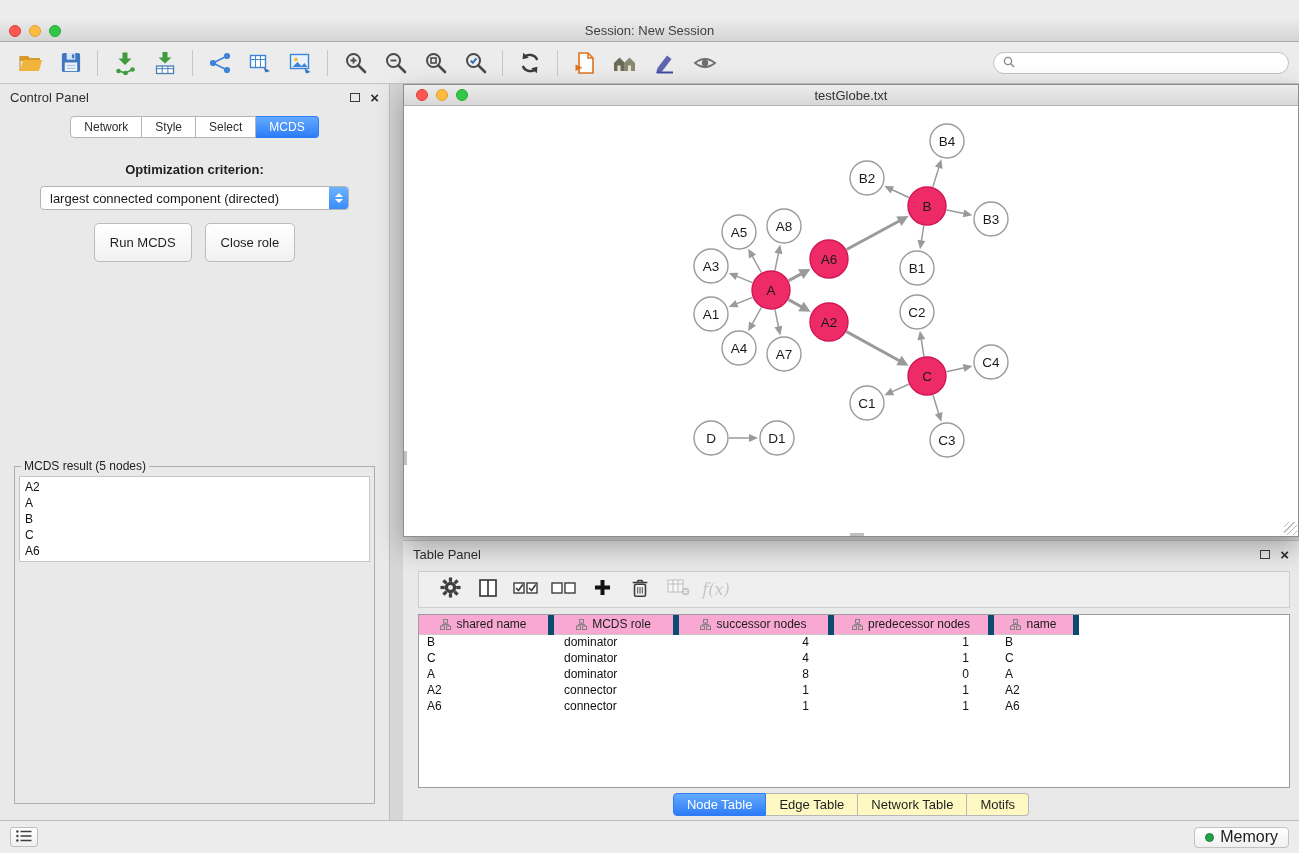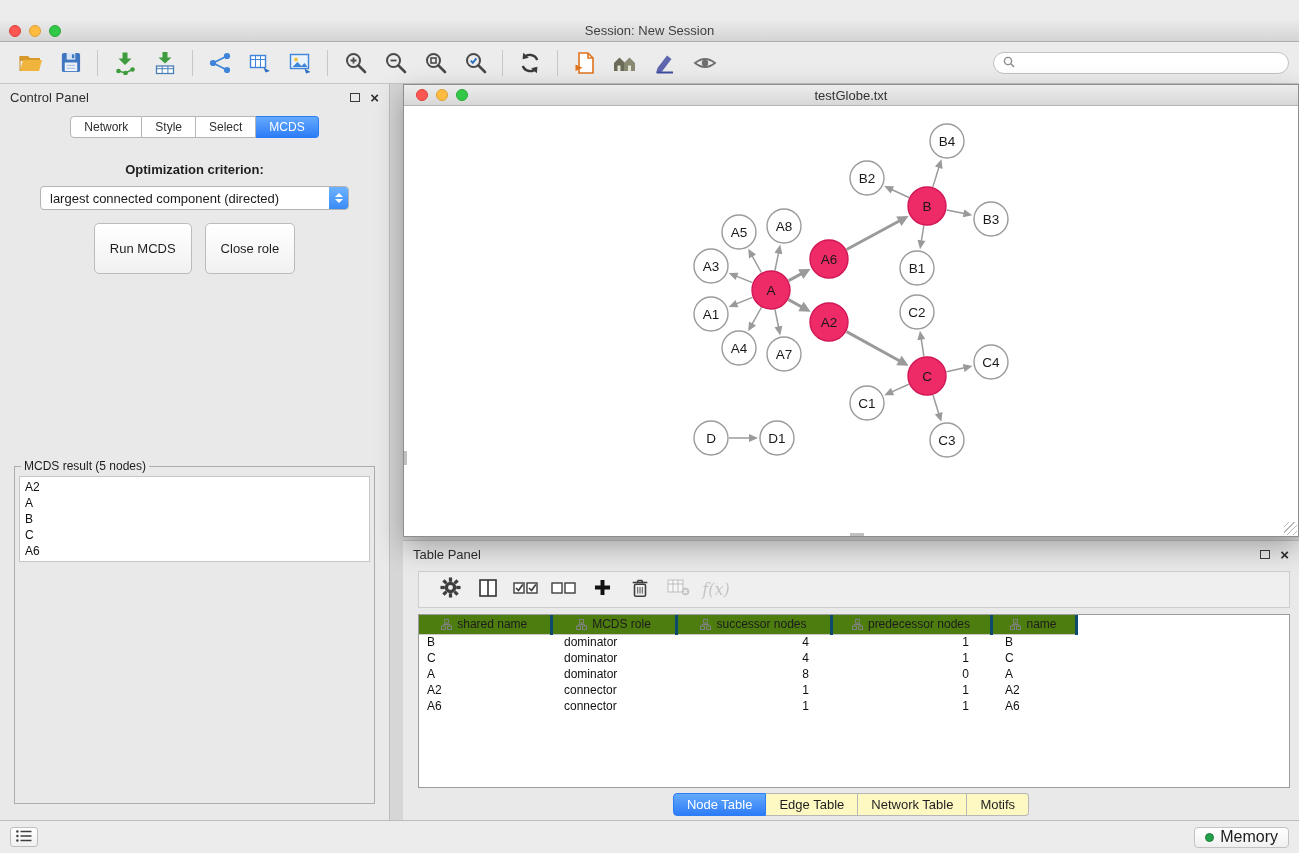--- a/index.html
+++ b/index.html
@@ -41,21 +41,21 @@
   .seg-tab:last-child { border-radius:0 4px 4px 0; }
   .seg-tab.active { background:linear-gradient(#64aafc,#2d7cf7); color:#fff; border-color:#2d7cf7; }
   .cp-body { flex:1 1 auto; display:flex; flex-direction:column; padding:0 14px 16px; min-height:0; }
   .opt-label { text-align:center; font-size:13px; font-weight:bold; color:#1f1f1f; margin:18px 0 9px; }
   .dropdown { height:24px; background:#fff; border:1px solid #b3b3b3; border-radius:4px; display:flex; align-items:center; padding-left:9px; font-size:13px; color:#1a1a1a; margin:0 26px; cursor:default; }
   .dd-value { flex:1; white-space:nowrap; overflow:hidden; }
   .dd-stepper { width:19px; height:22px; background:linear-gradient(#6db2ff,#3a8bf7); border-radius:0 3px 3px 0; display:flex; flex-direction:column; align-items:center; justify-content:center; gap:2px; flex:0 0 19px; }
   .dd-up { width:0; height:0; border-left:4px solid transparent; border-right:4px solid transparent; border-bottom:4px solid #fff; }
   .dd-down { width:0; height:0; border-left:4px solid transparent; border-right:4px solid transparent; border-top:4px solid #fff; }
   .cp-buttons { display:flex; justify-content:center; gap:13px; margin-top:13px; }
-  .mac-btn { font-size:13px; padding:17px 15px; background:linear-gradient(#ffffff,#f1f1f1); border:1px solid #bcbcbc; border-radius:5px; color:#1f1f1f; font-family:"Liberation Sans",sans-serif; cursor:default; }
+  .mac-btn { font-size:13px; padding:11px 15px; background:linear-gradient(#ffffff,#f1f1f1); border:1px solid #bcbcbc; border-radius:5px; color:#1f1f1f; font-family:"Liberation Sans",sans-serif; cursor:default; }
   .result-fieldset { margin-top:auto; height:345px; border:1px solid #adadad; padding:3px 4px 5px; display:flex; flex-direction:column; }
   .result-fieldset legend { font-size:12px; color:#1c1c1c; padding:0 3px; margin-left:2px; }
   .result-list { flex:1; background:#fff; border:1px solid #c6c6c6; overflow:auto; padding:2px 5px; font-size:12px; line-height:16px; color:#111; }
 
   
   .right-area { flex:1 1 auto; display:flex; flex-direction:column; padding-left:13px; min-width:0; min-height:0; }
 
   
   .network-window { height:453px; flex:0 0 453px; display:flex; flex-direction:column; border:1px solid #8d8d8d; box-shadow:0 10px 26px rgba(0,0,0,0.30); background:#fff; position:relative; }
   .nw-titlebar { height:21px; flex:0 0 21px; background:linear-gradient(#ededed,#d7d7d7); border-bottom:1px solid #b3b3b3; position:relative; display:flex; align-items:center; justify-content:center; }
@@ -69,21 +69,21 @@
   .resize-grip { position:absolute; right:1px; bottom:1px; width:13px; height:13px; background:repeating-linear-gradient(135deg, transparent 0 3px, #b9b9b9 3px 4px); }
 
   
   .table-panel { flex:1 1 auto; margin-top:3px; background:#e9e9e9; border-top:1px solid #c2c2c2; display:flex; flex-direction:column; min-height:0; }
   .tp-toolbar { height:37px; flex:0 0 37px; margin:3px 9px 0 15px; background:#efefef; border:1px solid #cecece; display:flex; align-items:center; padding:0 12px; }
   .tp-btn { width:38px; height:30px; display:flex; align-items:center; justify-content:center; background:none; border:none; cursor:default; }
   .tp-btn.disabled { opacity:0.5; }
   .fx-label { font-size:16px; font-style:italic; font-family:"DejaVu Serif",serif; color:#9a9a9a; }
   .tp-tablewrap { margin:6px 9px 0 15px; flex:1 1 auto; background:#fff; border:1px solid #9c9c9c; overflow:hidden; min-height:0; }
   table.data { border-collapse:collapse; table-layout:fixed; font-size:12px; }
-  table.data th { background:#4d7c0f; border-right:3px solid #0c4a6e; border-bottom:1px solid #c8c8c8; font-weight:normal; height:19px; text-align:center; padding:0 4px; color:#1c1c1c; cursor:default; }
+  table.data th { background:#f9a8d4; border-right:6px solid #0c4a6e; border-bottom:1px solid #c8c8c8; font-weight:normal; height:19px; text-align:center; padding:0 4px; color:#1c1c1c; cursor:default; }
   .col-head { display:flex; align-items:center; justify-content:center; gap:5px; white-space:nowrap; overflow:hidden; }
   .col-icon { display:flex; flex:0 0 auto; }
   table.data td { height:16px; padding:0 8px; color:#111; white-space:nowrap; overflow:hidden; }
   table.data td:nth-child(2) { padding-left:13px; }
   table.data td.num { text-align:right; padding-right:22px; }
   table.data td:nth-child(5) { padding-left:14px; }
   .tp-tabs { height:32px; flex:0 0 32px; display:flex; align-items:center; justify-content:center; }
   .tp-tab { font-size:13px; padding:3px 13px; background:#fef9c3; border:1px solid #b7b7b7; border-left:none; color:#1f1f1f; cursor:default; }
   .tp-tab:first-child { border-left:1px solid #b7b7b7; border-radius:4px 0 0 4px; }
   .tp-tab:last-child { border-radius:0 4px 4px 0; }

